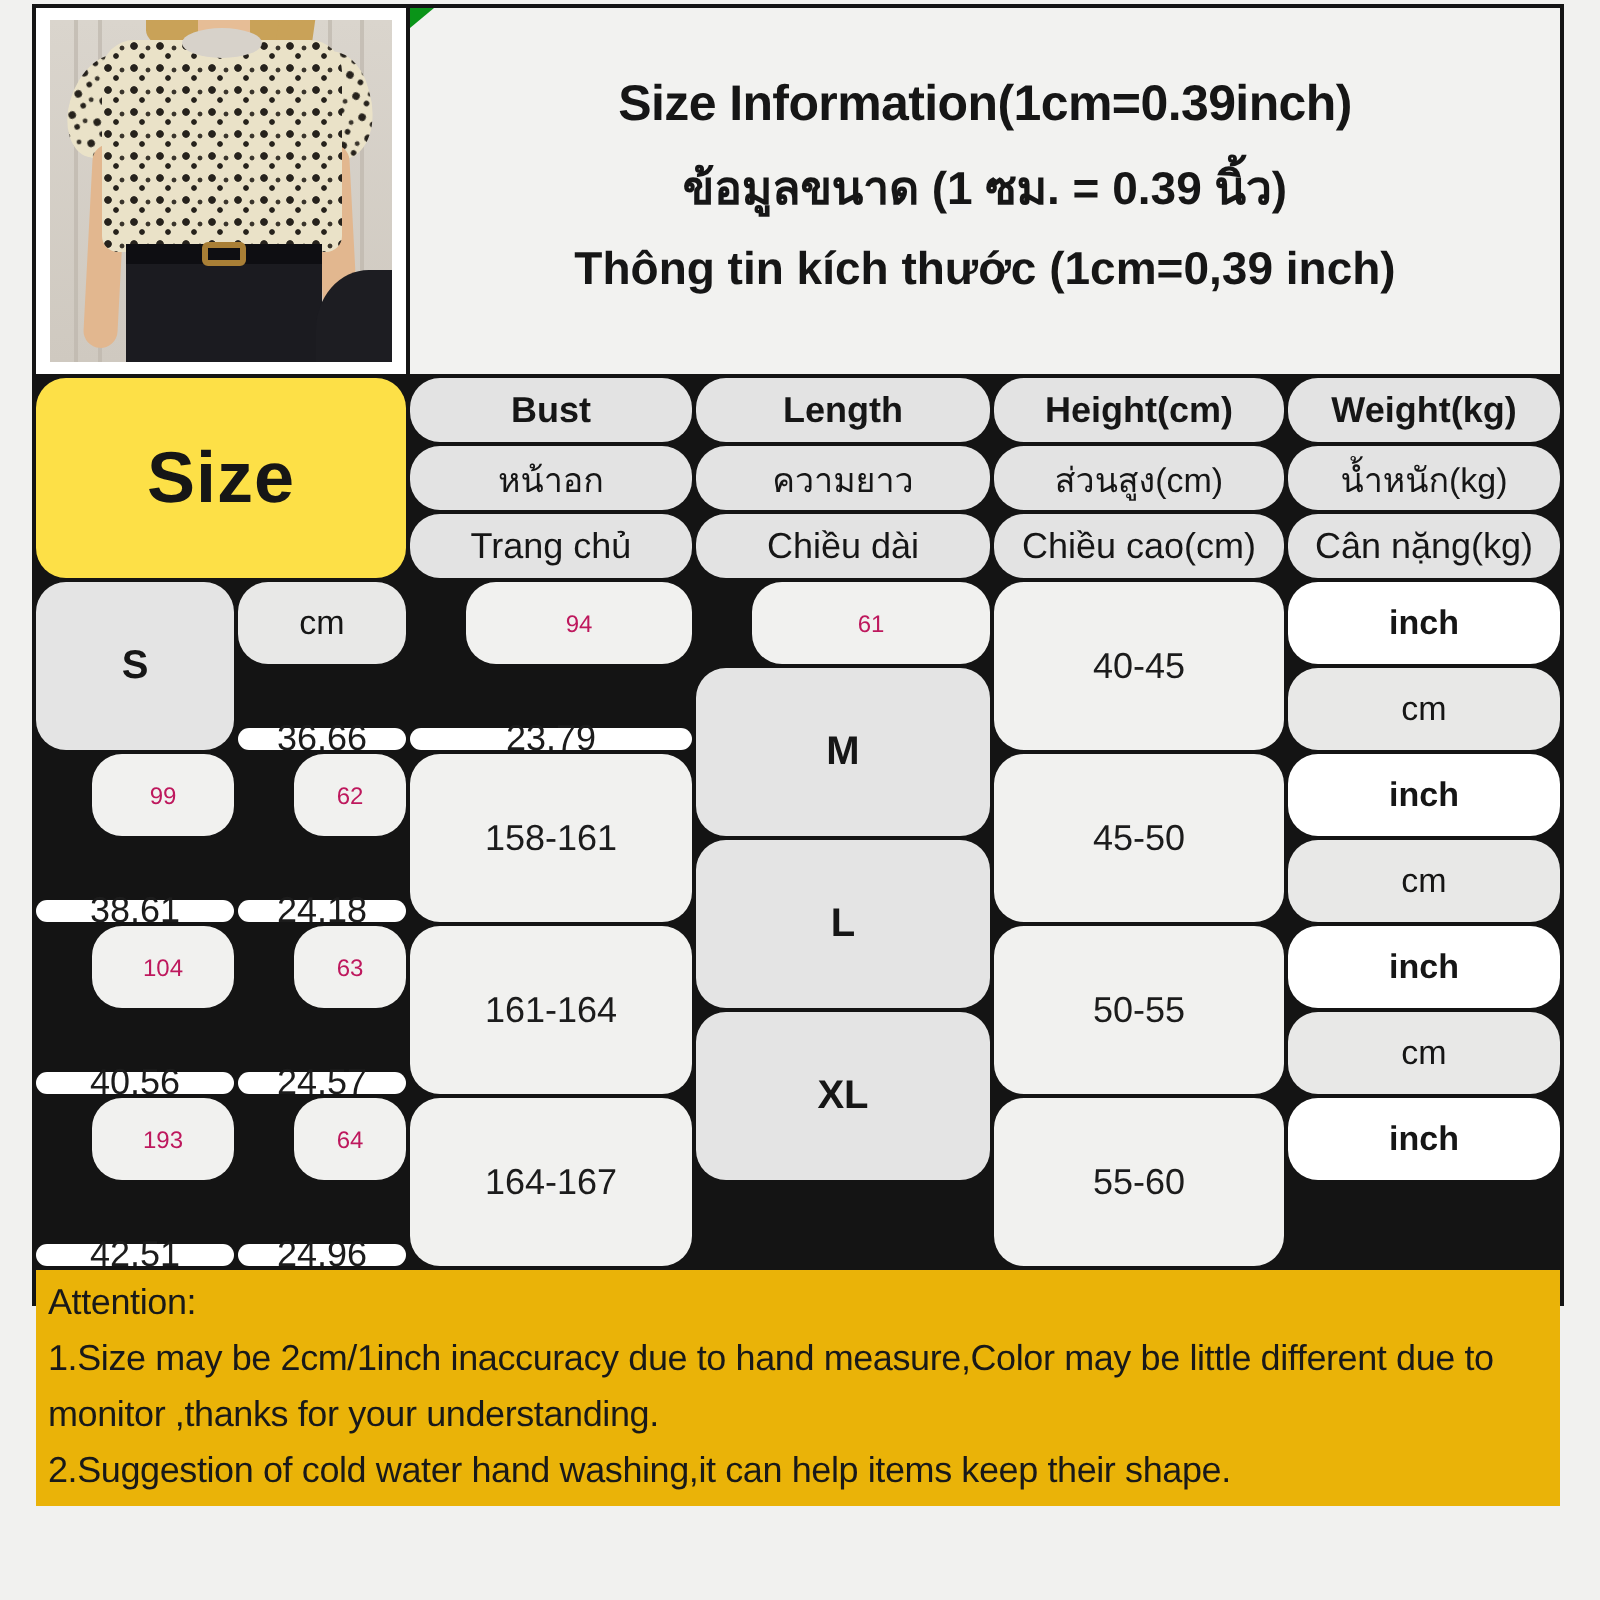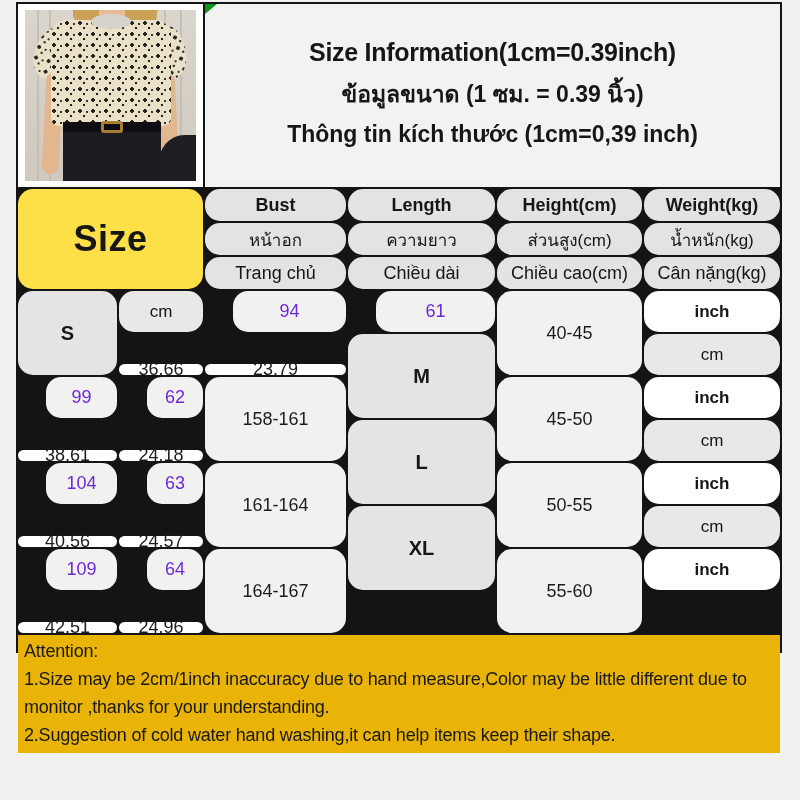--- a/index.html
+++ b/index.html
@@ -69,21 +69,21 @@
                  font-size:36px; font-weight:bold; letter-spacing:0.5px; }
   .h-en { font-size:18px; font-weight:bold; }
   .h-th { font-size:17px; font-weight:normal; }
   .h-vi { font-size:18px; font-weight:normal; }
   
   .tbl { display:grid; grid-template-columns:99px 84px 141px 147px 145px 1fr;
          grid-auto-rows:41px; gap:2px; }
   .lbl { grid-row:span 2; background:#e4e4e4; font-size:20px; font-weight:bold; }
   .unit-cm { background:#e8e8e7; font-size:17px; font-weight:normal; }
   .unit-in { background:#ffffff; font-size:17px; font-weight:bold; }
-  .v-cm { background:#f1f1ef; font-size:18px; color:#6d28d9;margin-left:28px; }
+  .v-cm { background:#f1f1ef; font-size:12px; color:#be185d;margin-left:28px; }
   .v-in { background:#ffffff; font-size:18px; color:#1c1c1c;margin-top:30px; }
   .merged { grid-row:span 2; background:#f1f1ef; font-size:18px; color:#1c1c1c; }
   
   .attention { flex:1; background:#eab308; padding:3px 6px; font-size:18px;
                line-height:1.55; letter-spacing:-0.2px; color:#191919; }
 </style>
 </head>
 <body>
 
 <div class="sheet">
@@ -163,21 +163,21 @@
     <div class="cell v-cm">104</div>
     <div class="cell v-cm">63</div>
     <div class="cell merged">161-164</div>
     <div class="cell merged">50-55</div>
     <div class="cell unit-in">inch</div>
     <div class="cell v-in">40.56</div>
     <div class="cell v-in">24.57</div>
 
     <div class="cell lbl">XL</div>
     <div class="cell unit-cm">cm</div>
-    <div class="cell v-cm">109</div>
+    <div class="cell v-cm">193</div>
     <div class="cell v-cm">64</div>
     <div class="cell merged">164-167</div>
     <div class="cell merged">55-60</div>
     <div class="cell unit-in">inch</div>
     <div class="cell v-in">42.51</div>
     <div class="cell v-in">24.96</div>
   </div>
 
   <div class="attention">
     <div>Attention:</div>

